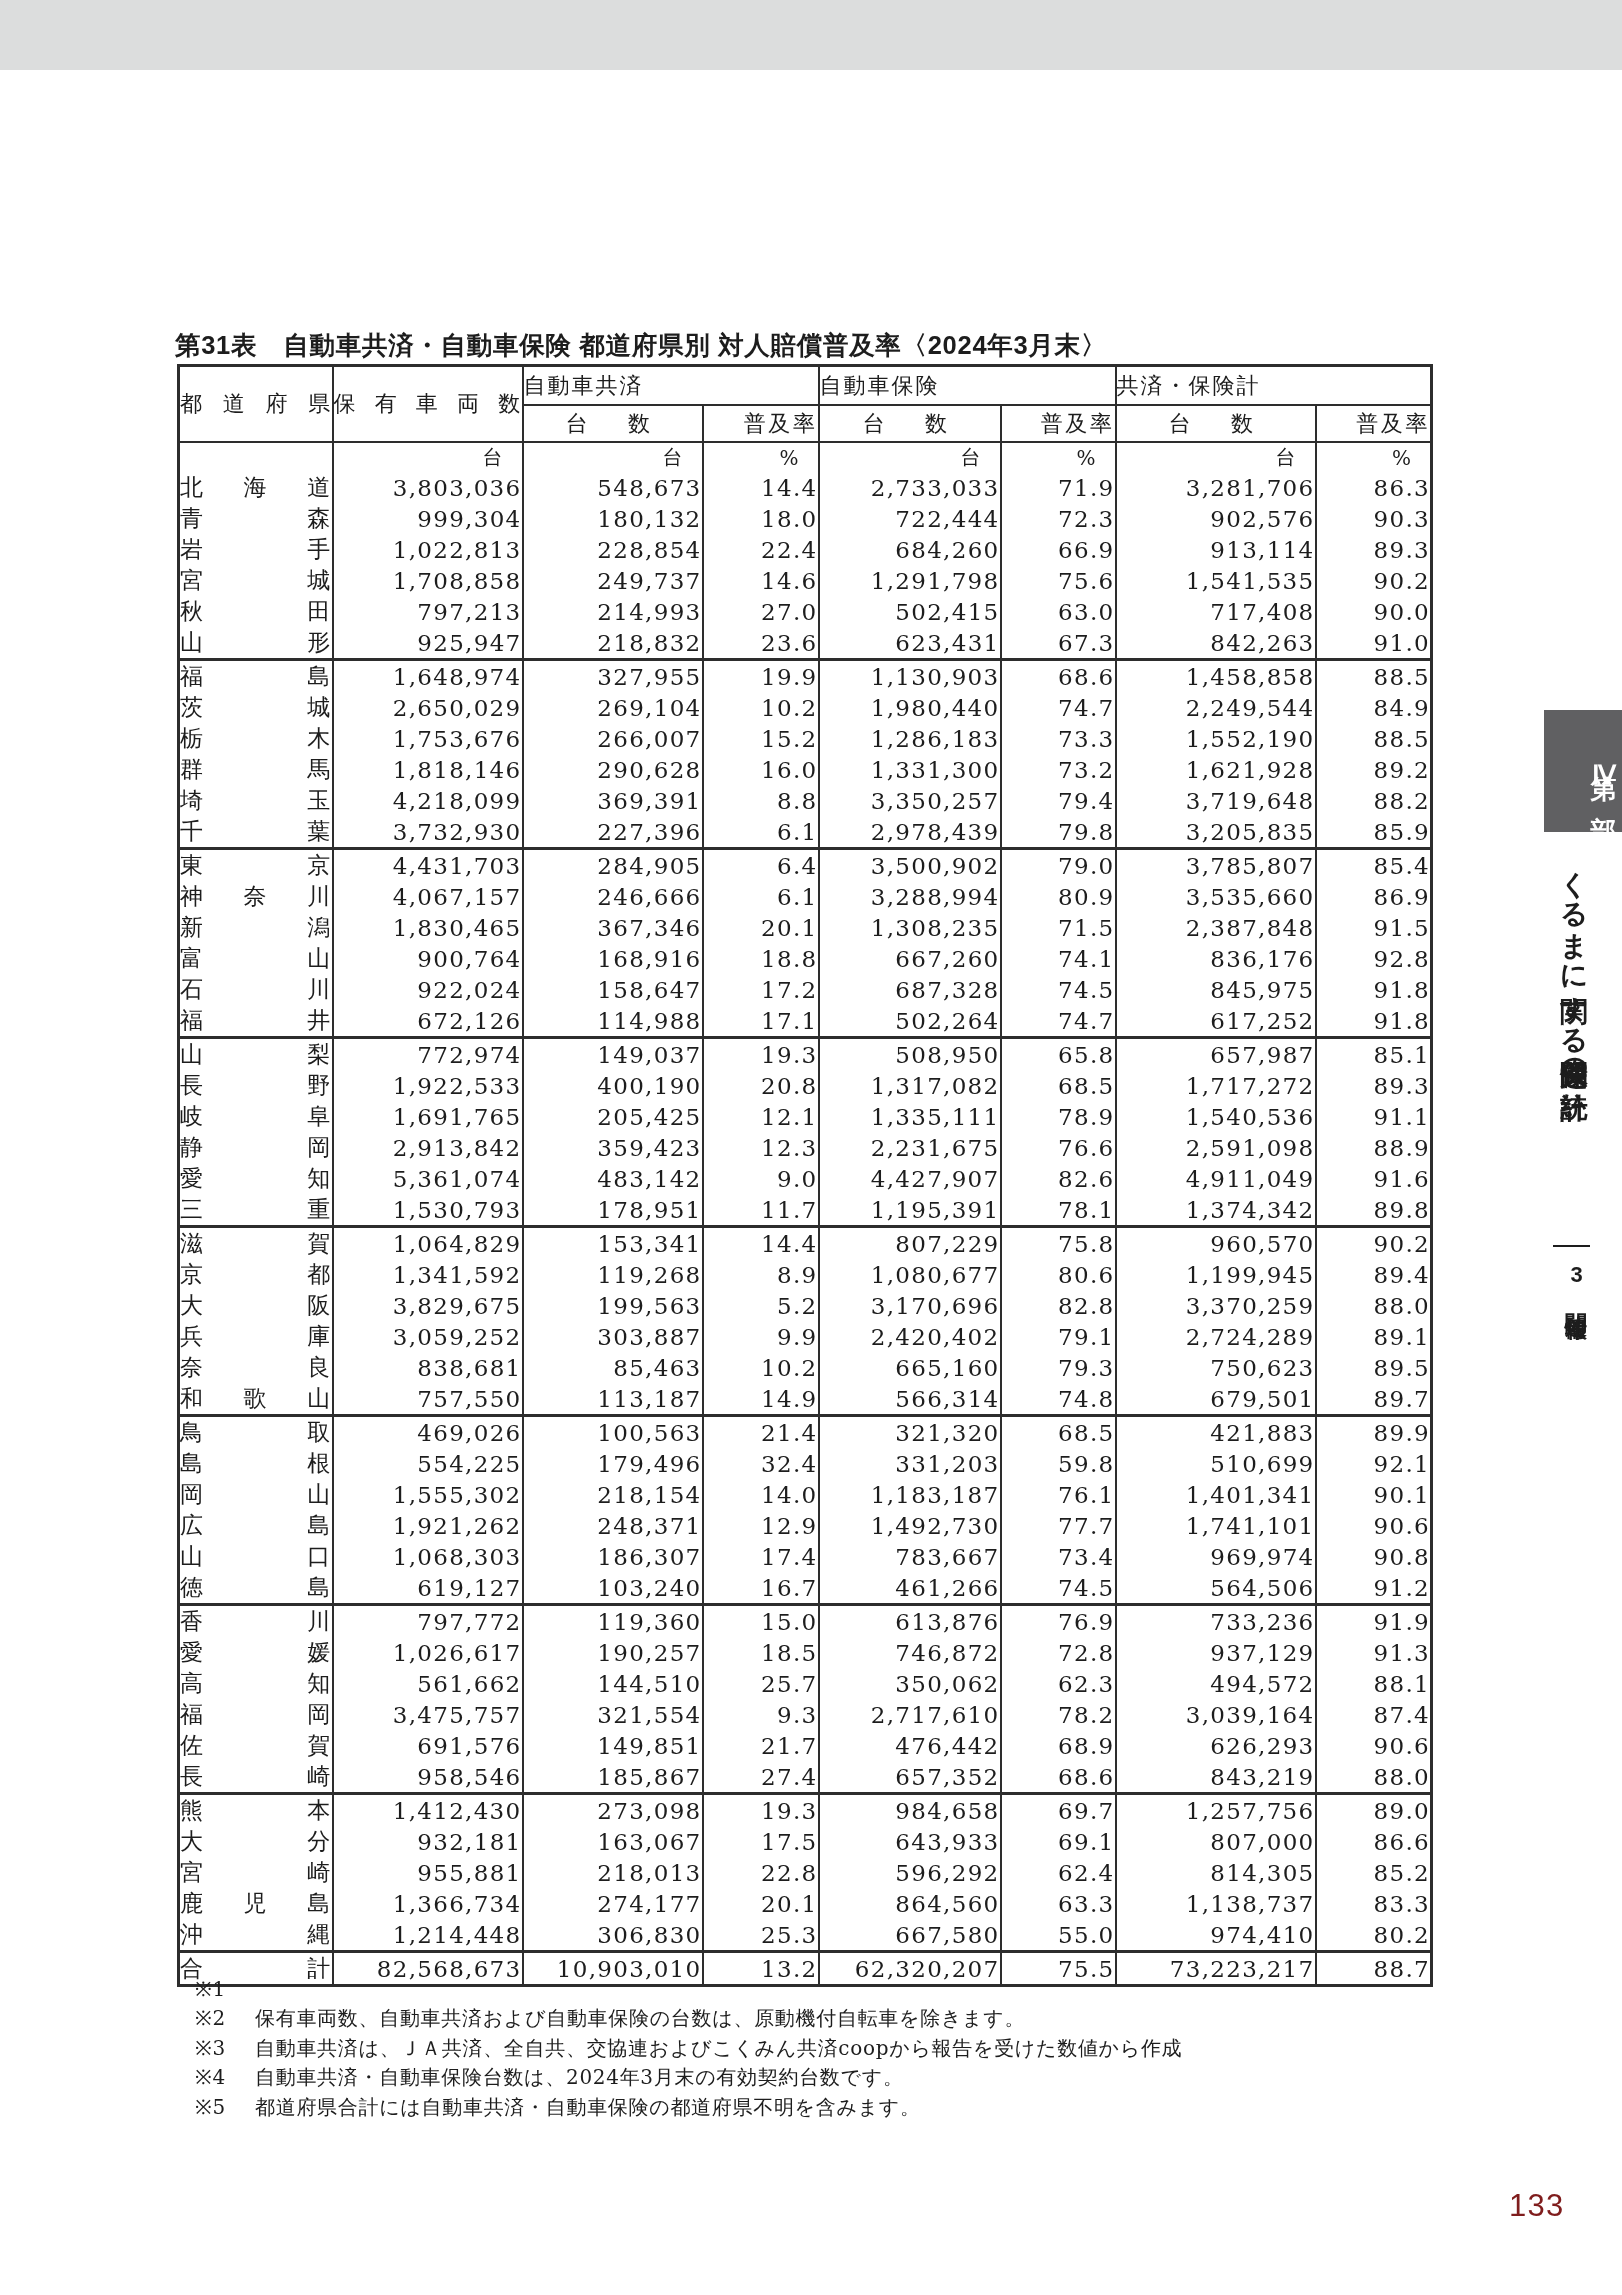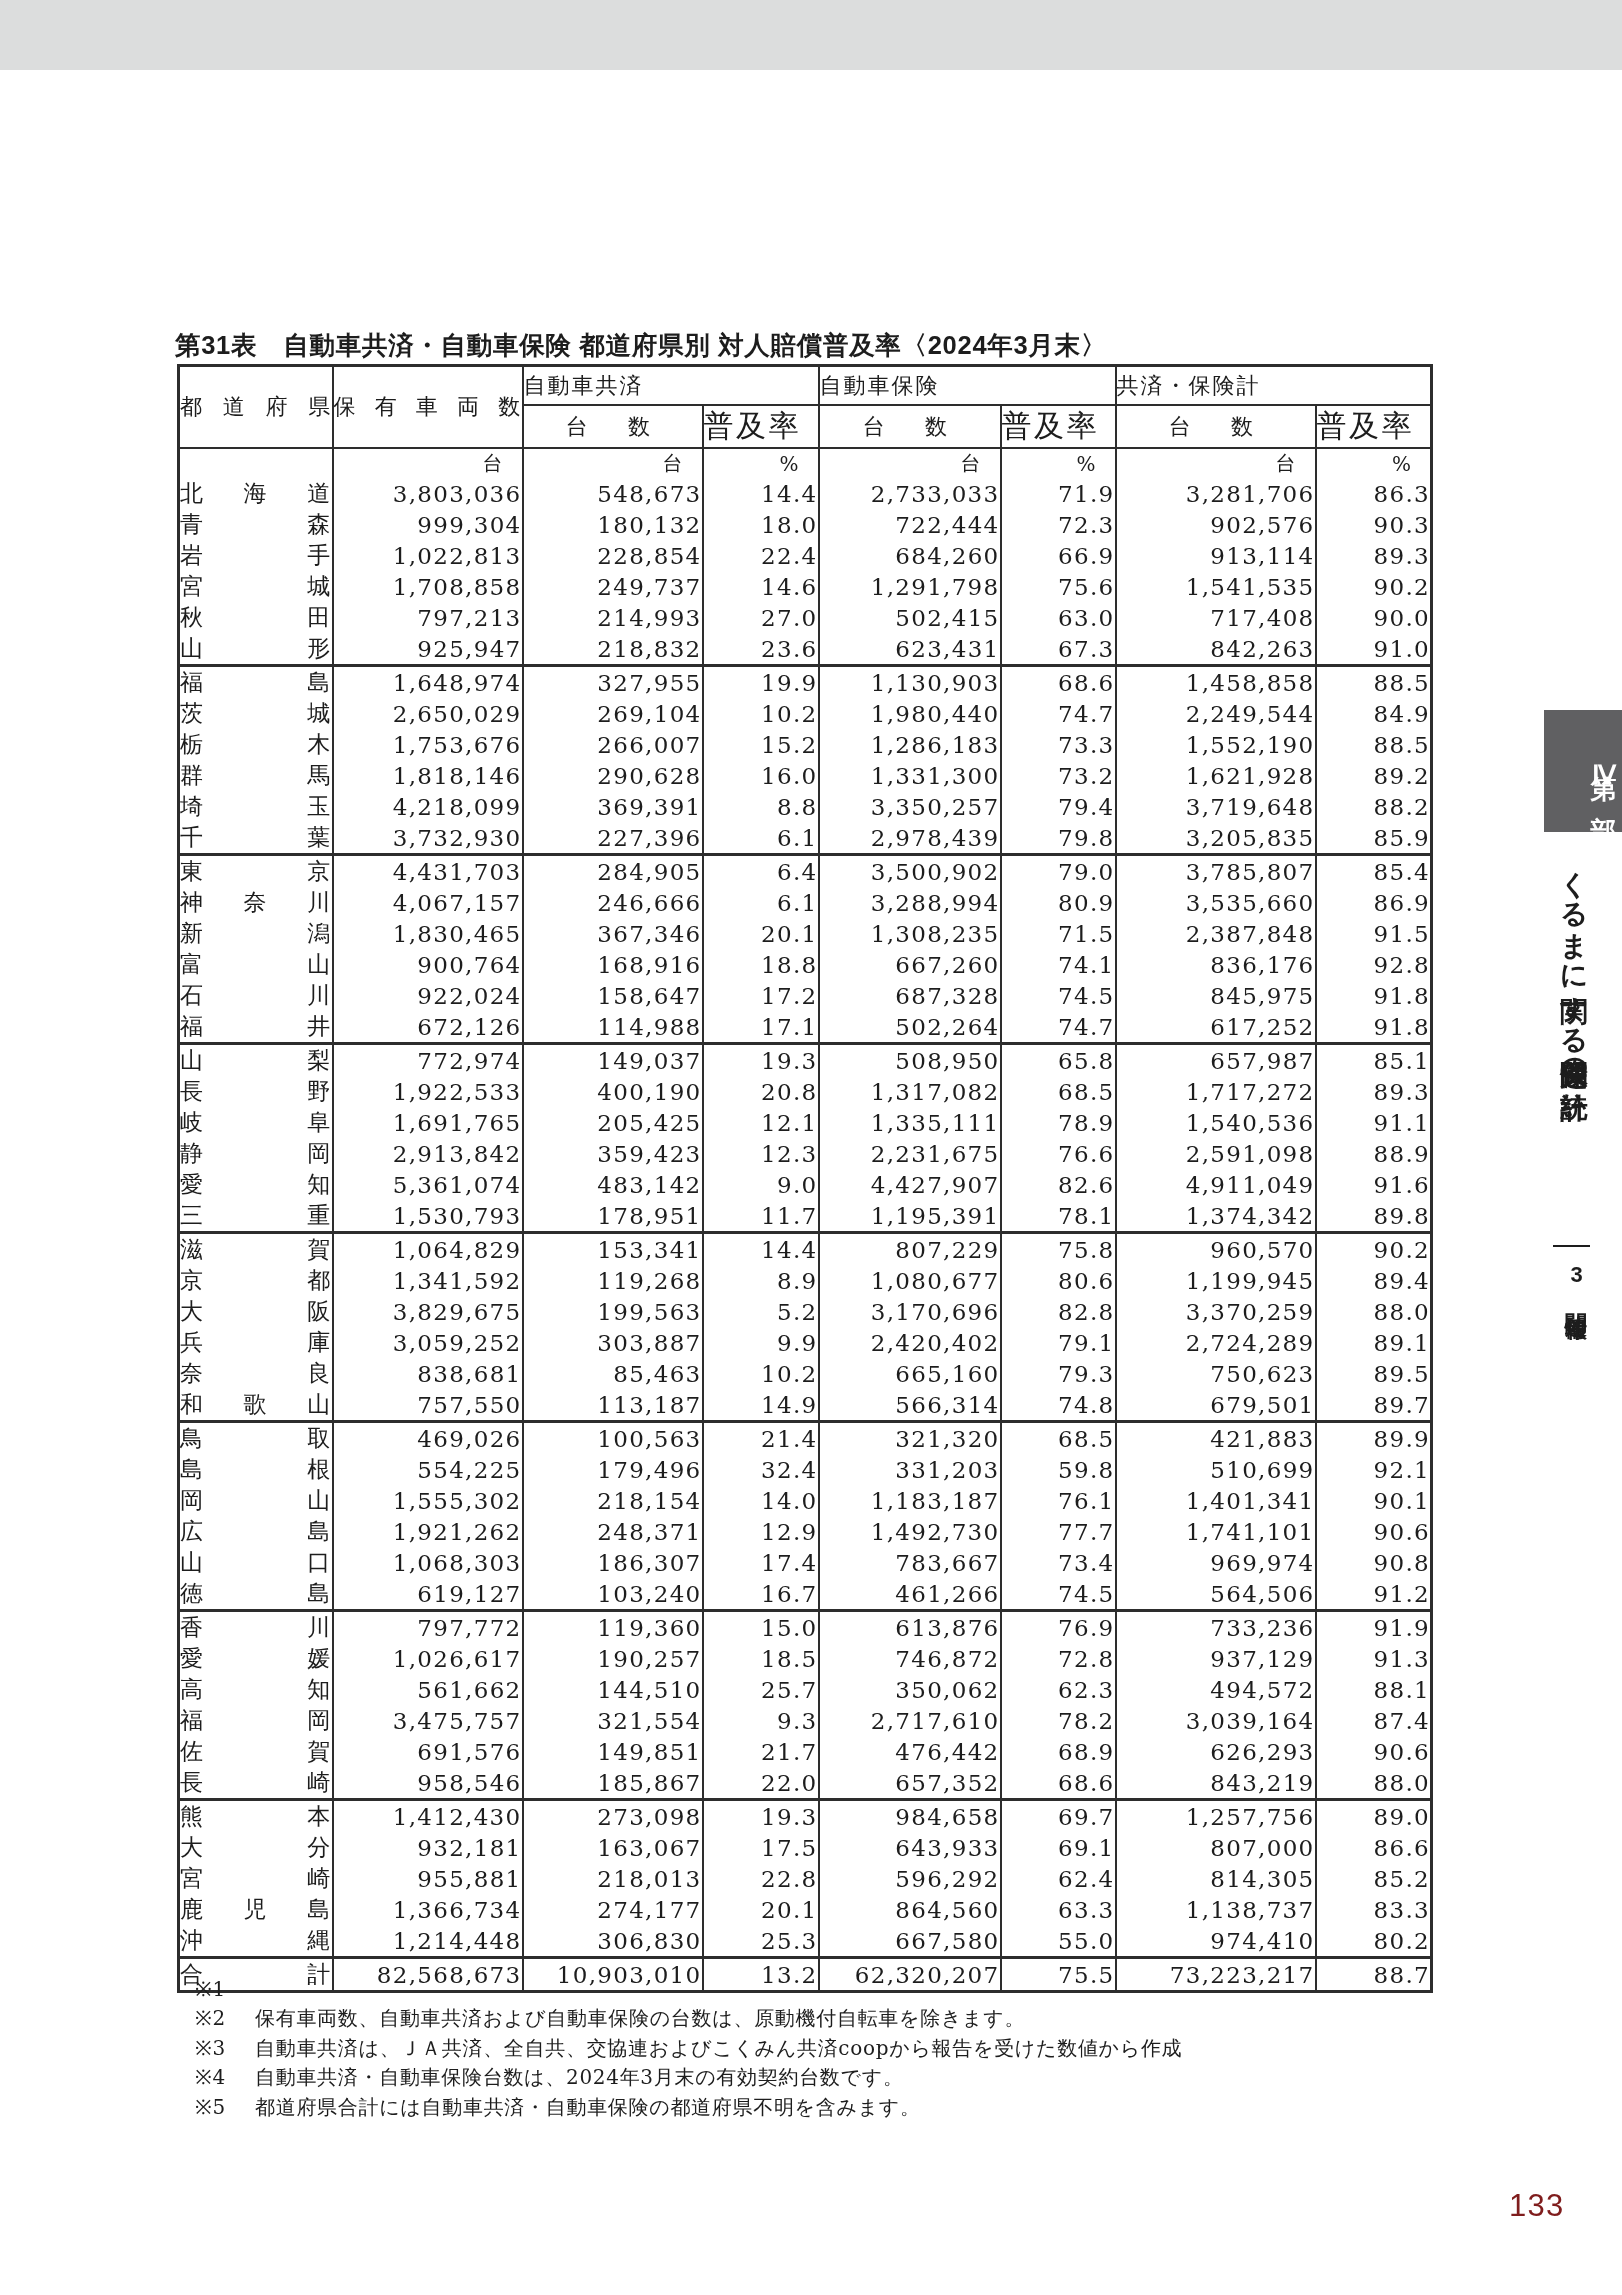--- a/index.html
+++ b/index.html
@@ -25,21 +25,21 @@
     border-left:2px solid #2d2d2d; border-right:2px solid #2d2d2d;
     padding:0; font-weight:normal; overflow:hidden; white-space:nowrap;
   }
   thead { border-bottom:2px solid #2d2d2d; }
   thead tr.h1 th { height:37px; }
   thead tr.h2 th { height:35px; }
   th.h-group { border-bottom:2px solid #2d2d2d; text-align:left; letter-spacing:2px; font-size:22px; }
   th.h-pref  { text-align:justify; text-align-last:justify; padding:0 17px; font-size:22px; }
   th.h-owned { text-align:justify; text-align-last:justify; padding:0 10.5px; font-size:22px; }
   th.h-count { text-align:center; letter-spacing:9.2px; font-size:22px; }
-  th.h-rate  { text-align:left; letter-spacing:2.6px; font-size:30px; }
+  th.h-rate  { text-align:right; letter-spacing:2.6px; font-size:22px; }
 
   tbody.unit td { height:29px; font-size:20px; }
   tbody.unit td.u { text-align:right; padding-right:17.7px; }
 
   tbody.grp { border-top:3.3px solid #2d2d2d; }
   tbody.grp.first { border-top:none; }
   tbody.grp td { height:31px; }
   tbody.grp.total td { height:31px; }
 
   td.pref-cell { text-align:justify; text-align-last:justify; padding:0 17px; }
@@ -545,21 +545,21 @@
           <td class="pct">21.7</td>
           <td class="num">476,442</td>
           <td class="pct">68.9</td>
           <td class="num">626,293</td>
           <td class="pct">90.6</td>
         </tr>
         <tr>
           <td class="pref-cell">長崎</td>
           <td class="num">958,546</td>
           <td class="num">185,867</td>
-          <td class="pct">22.0</td>
+          <td class="pct">27.4</td>
           <td class="num">657,352</td>
           <td class="pct">68.6</td>
           <td class="num">843,219</td>
           <td class="pct">88.0</td>
         </tr>
       </tbody>
       <tbody class="grp">
         <tr>
           <td class="pref-cell">熊本</td>
           <td class="num">1,412,430</td>

